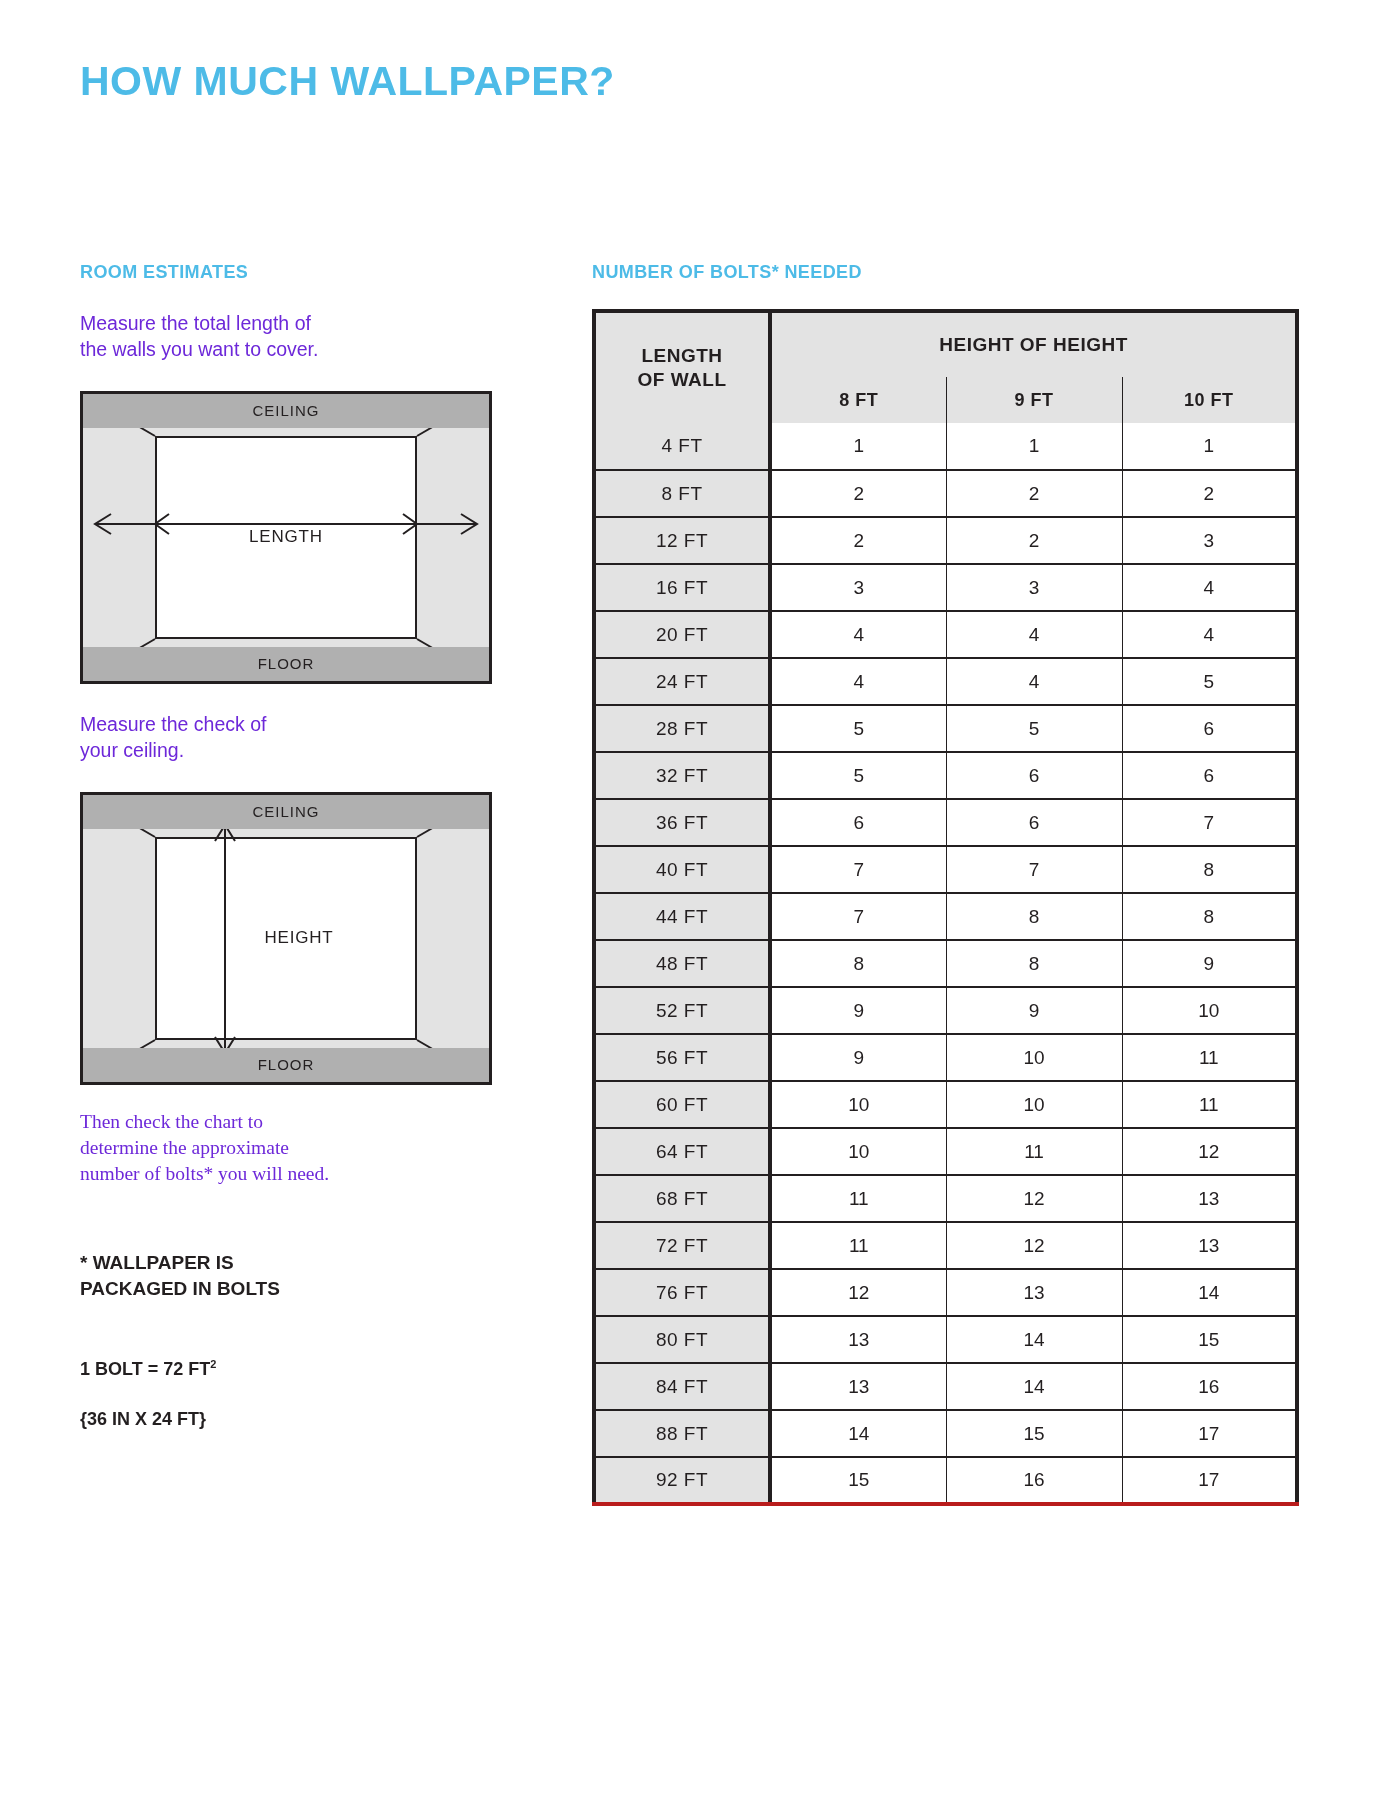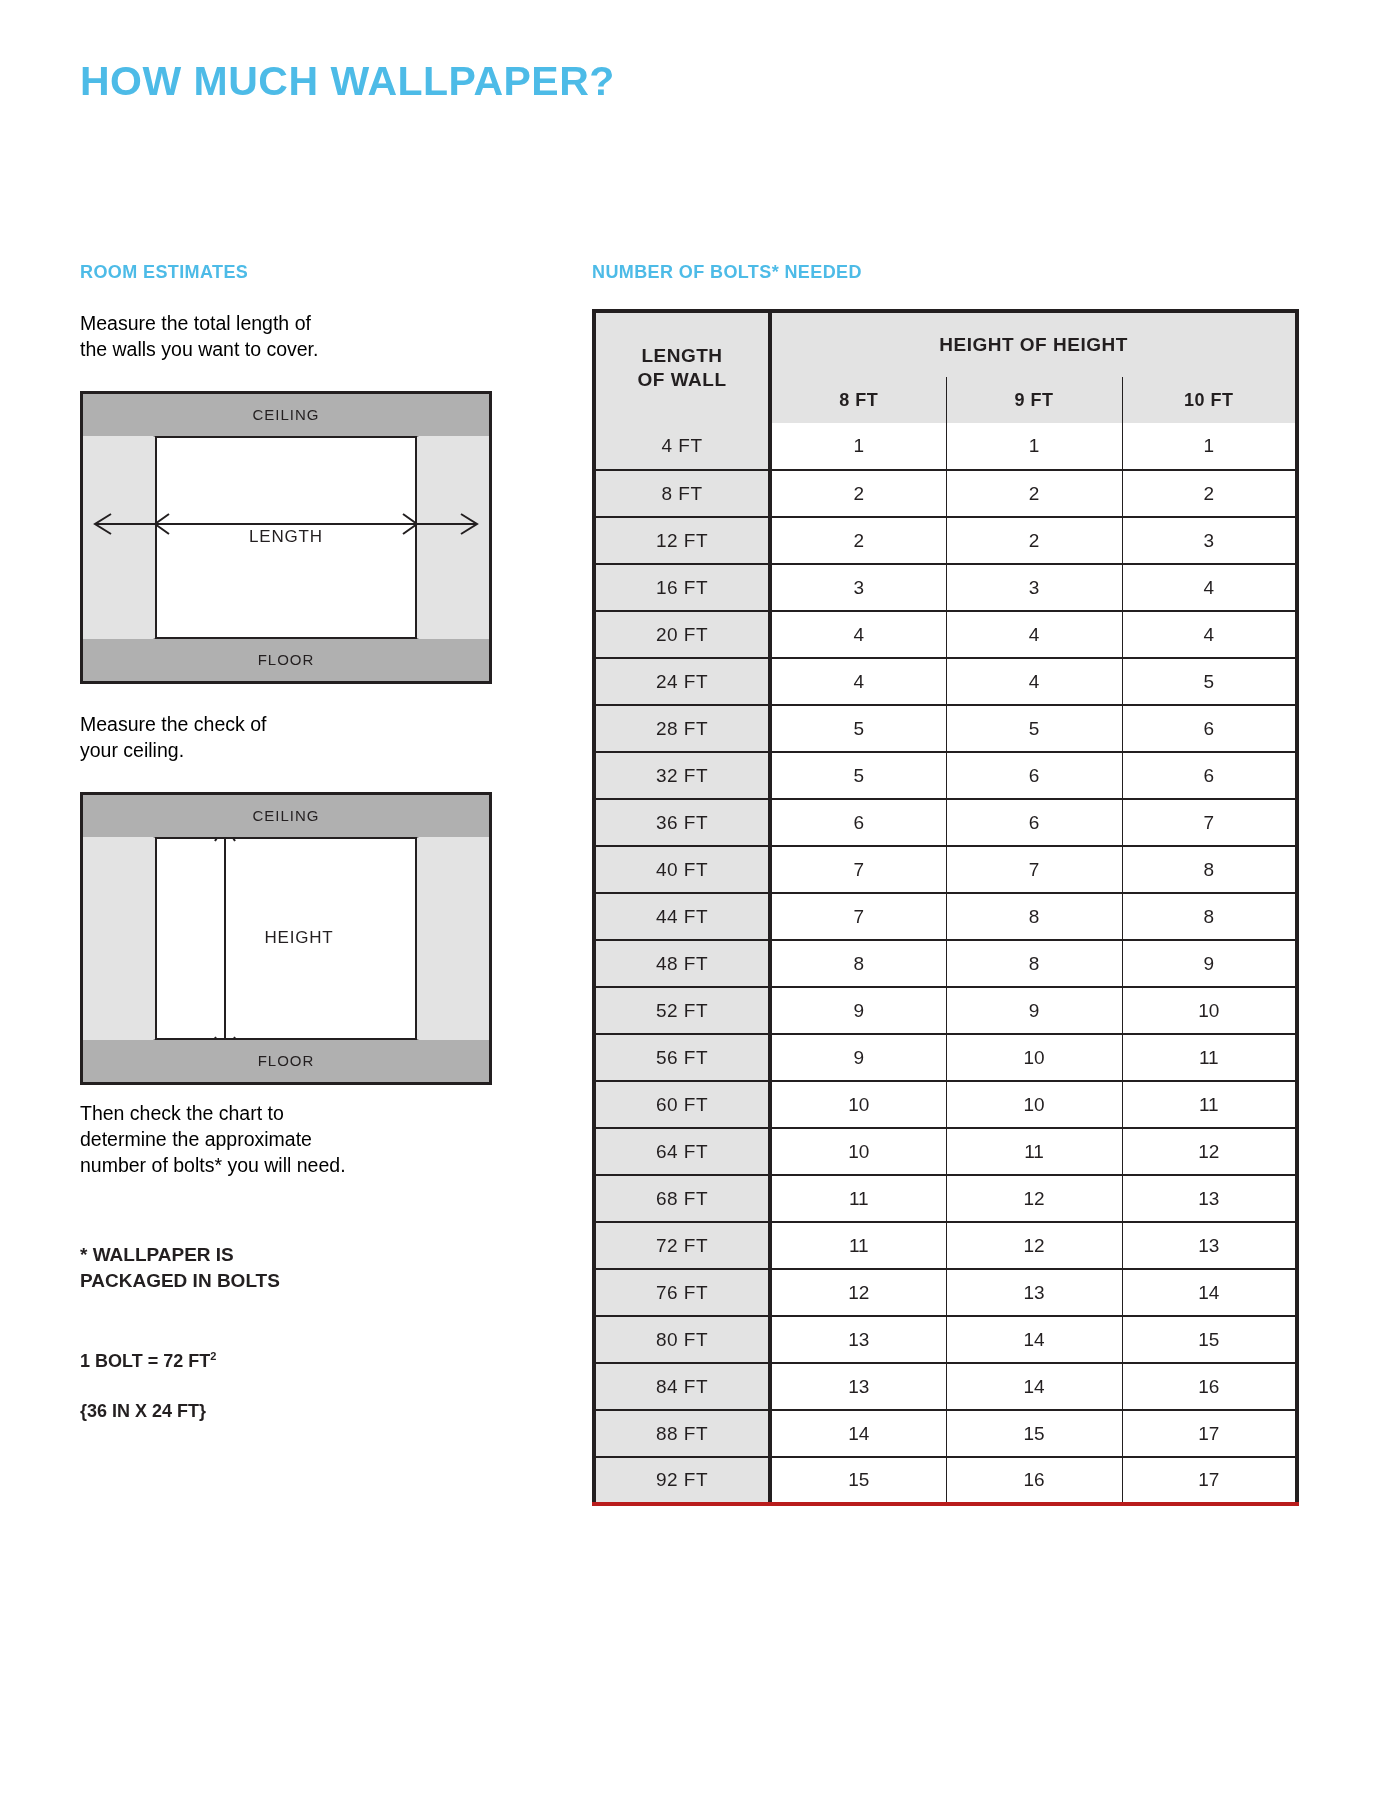--- a/index.html
+++ b/index.html
@@ -43,25 +43,25 @@
   }
   .section-label {
     font-size: 18px;
     font-weight: bold;
     color: #4dbbe7;
     letter-spacing: 0.4px;
   }
   .para {
     font-size: 19.5px;
     line-height: 1.33;
-    color: #000000;
+    color: #6d28d9;
     margin-top: 28px;
     white-space: pre-line;
   }
-  .para.tight { margin-top: 16px; }
+  .para.tight { margin-top: 24px; font-family: Liberation Serif, serif; }
 
   
   .room {
     position: relative;
     width: 412px;
     height: 293px;
     margin-top: 28px;
     border: 3px solid #231f20;
     background: #e3e3e3;
     overflow: hidden;
@@ -72,21 +72,21 @@
     top: 42px;
     right: 72px;
     bottom: 42px;
     background: #ffffff;
     border: 2px solid #231f20;
   }
   .room .band {
     position: absolute;
     left: 0;
     right: 0;
-    height: 42px;
+    height: 34px;
     background: #b0b0b0;
     display: flex;
     align-items: center;
     justify-content: center;
     font-size: 15px;
     letter-spacing: 1px;
     color: #231f20;
   }
   .room .band.ceiling { top: 0; }
   .room .band.floor { bottom: 0; }

